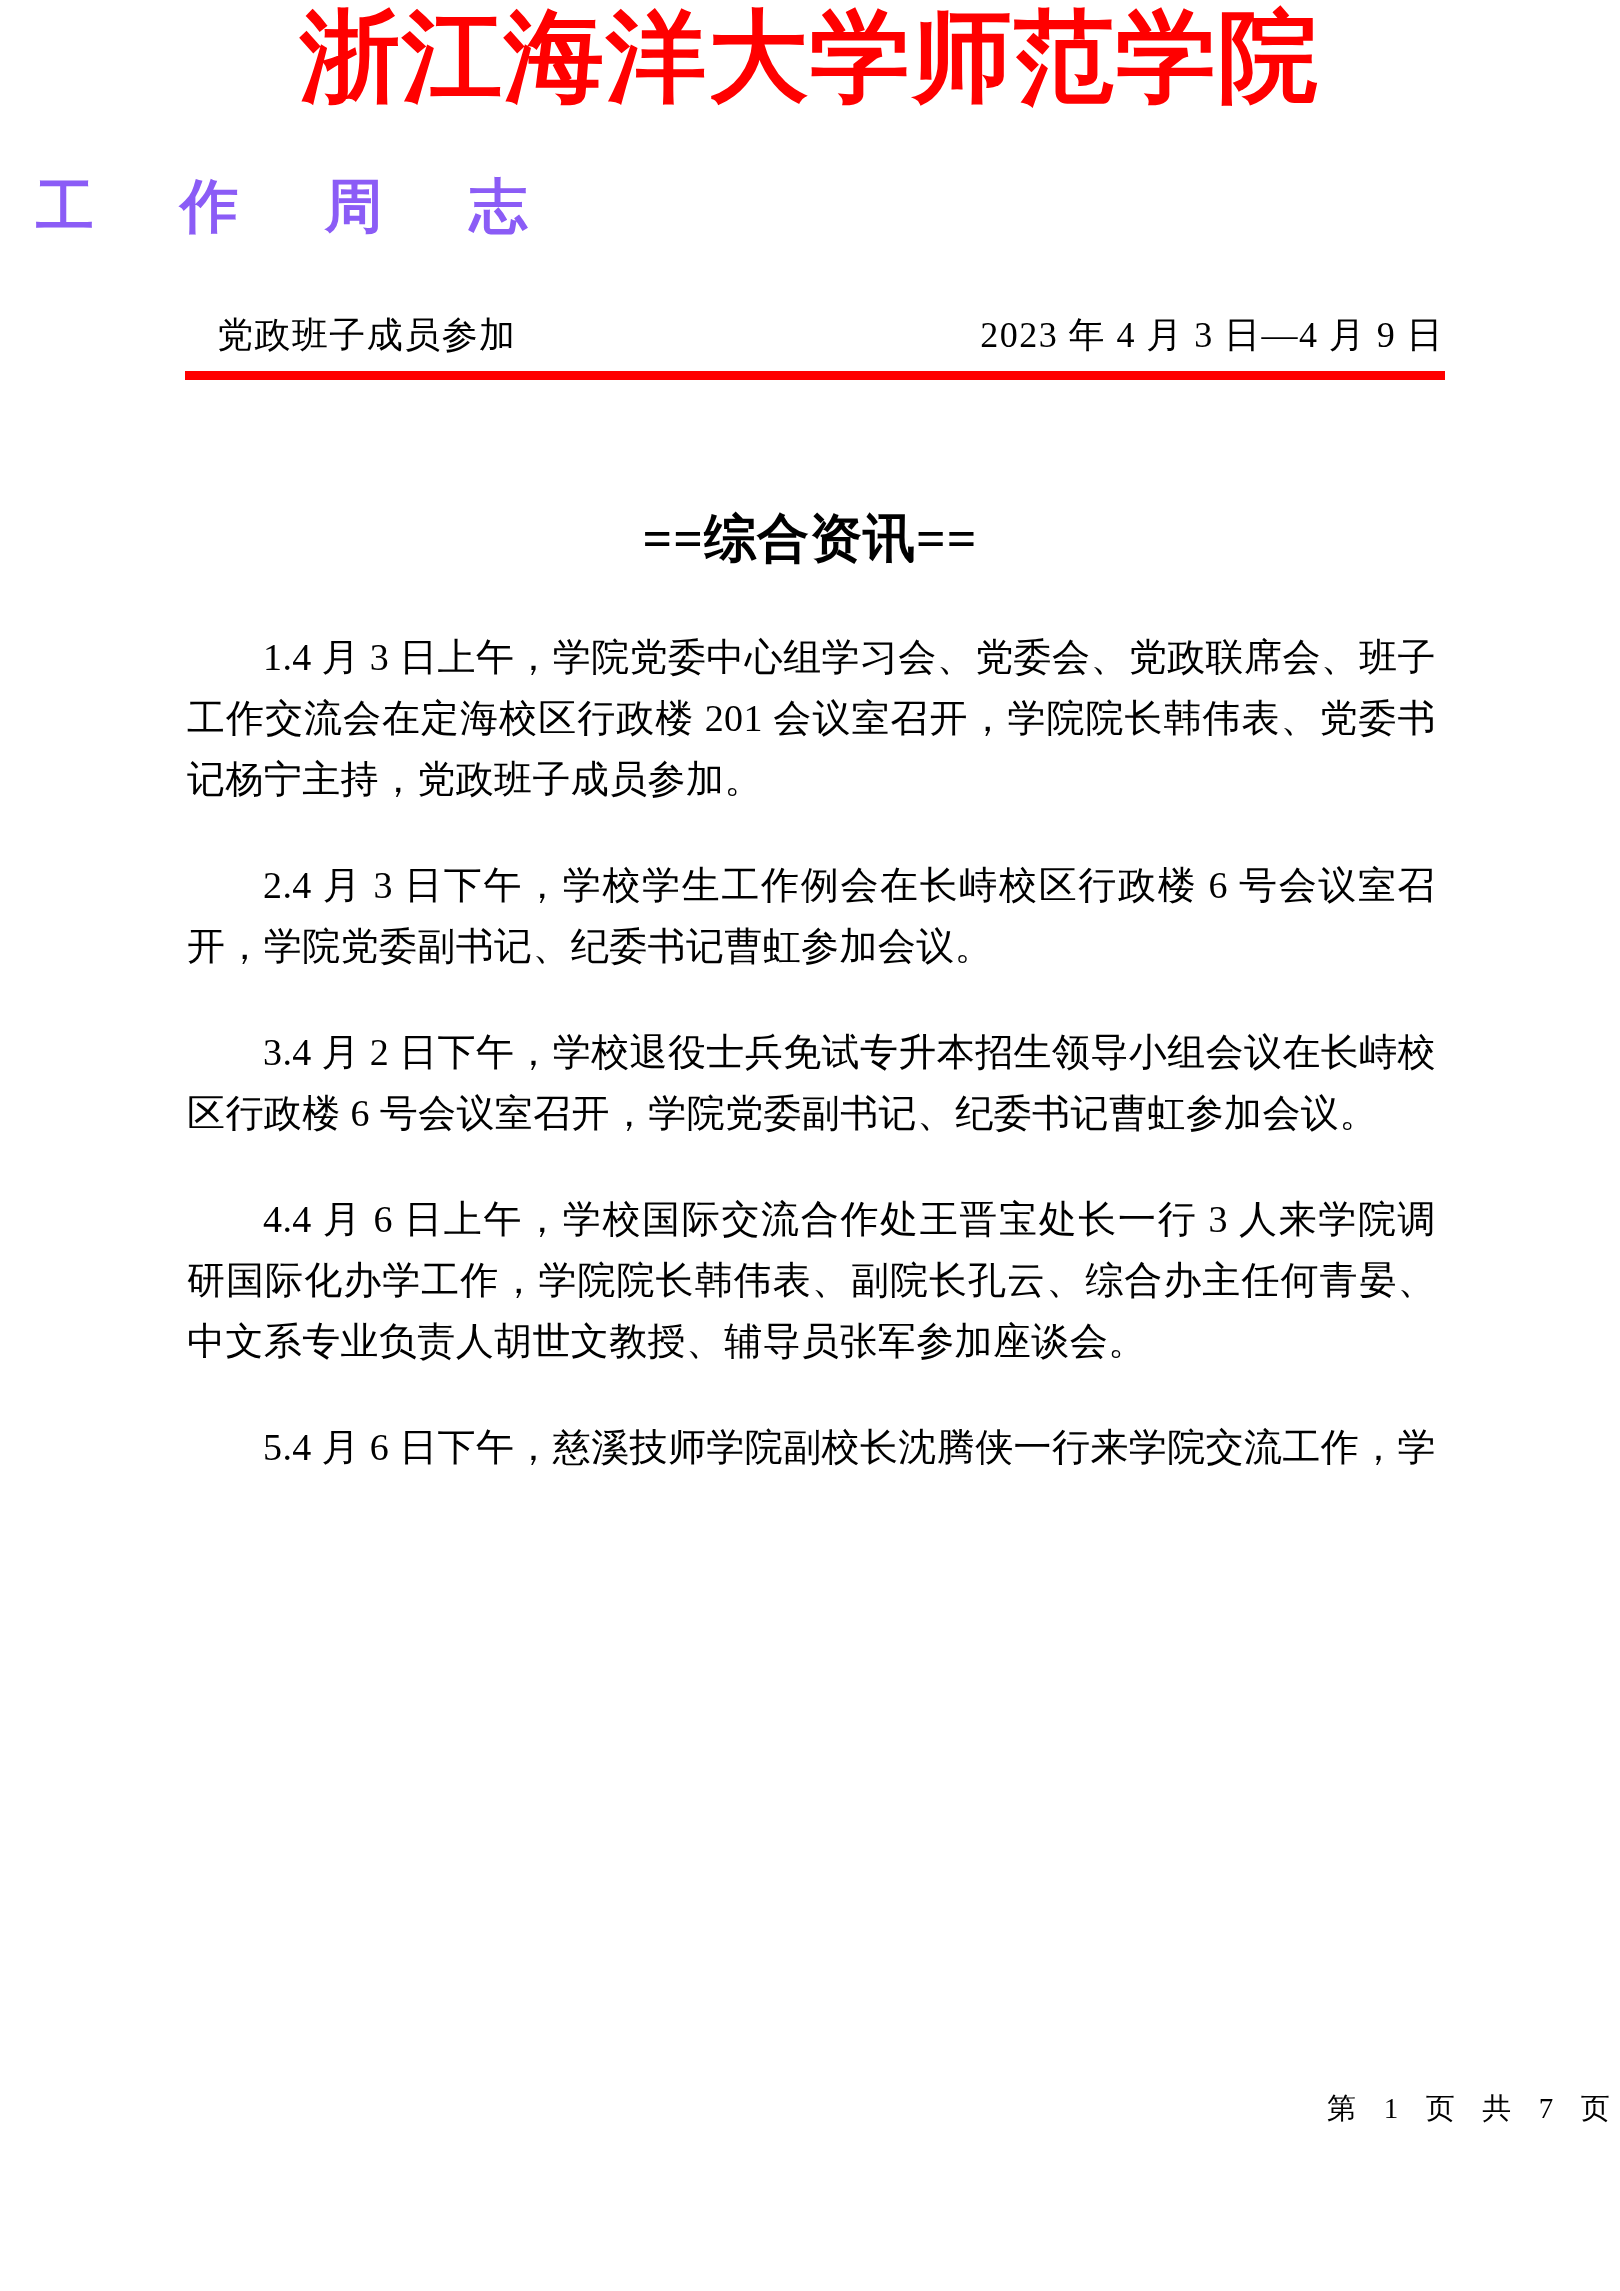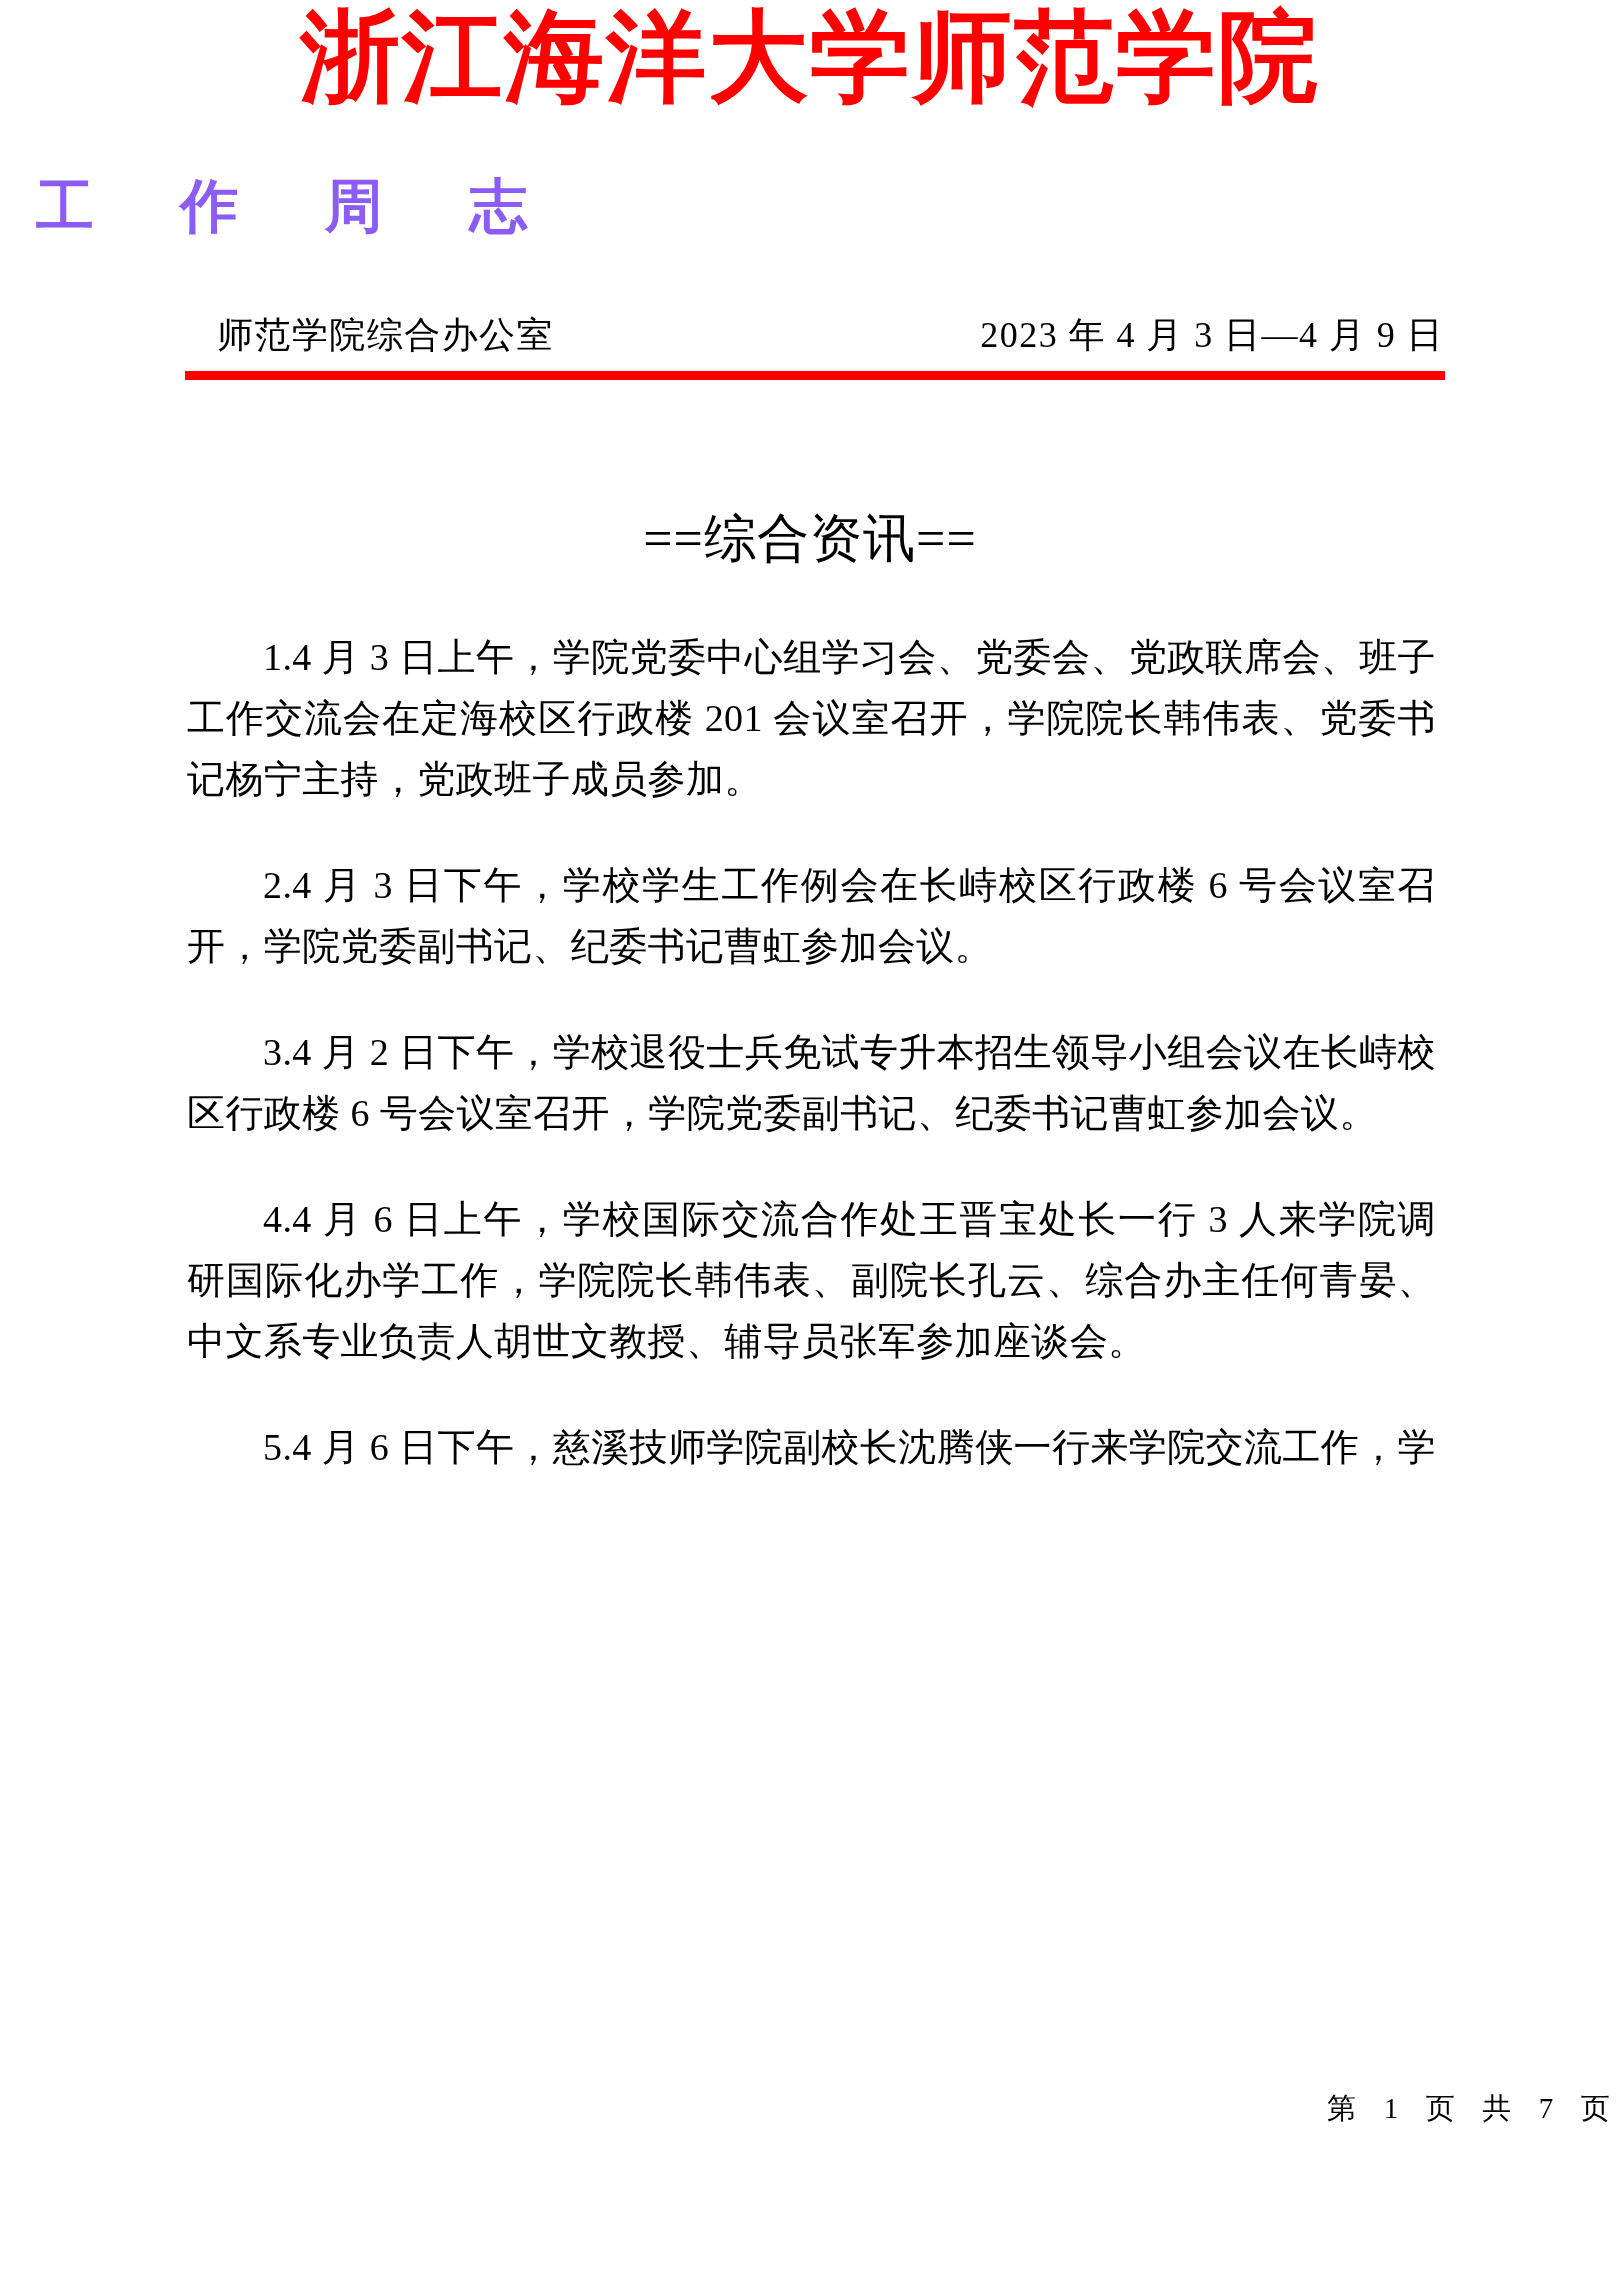--- a/index.html
+++ b/index.html
@@ -63,21 +63,21 @@
     margin: 12.5px 175px 0 185px;
     height: 9.8px;
     background: #ff0000;
     border: none;
   }
   .section-header {
     margin: 123px 0 0 0;
     text-align: center;
     font-size: 52px;
     line-height: 71px;
-    font-weight: normal;
+    font-weight: bold;
     letter-spacing: 0.02em;
   }
   .body-text {
     margin: 53px 176px 0 187px;
   }
   .body-text p {
     margin: 0 8px 45px 0;
     font-size: 38px;
     line-height: 61px;
     text-align: justify;
@@ -104,21 +104,21 @@
 <body>
 
 <div class="page">
 
   <h1 class="main-title">浙江海洋大学师范学院</h1>
 
   <h2 class="sub-title">工 作 周 志</h2>
 
 
   <div class="info-row">
-    <span class="info-office">师范学院综合办公室</span>
+    <span class="info-office">党政班子成员参加</span>
     <span class="info-date">2023 年 4 月 3 日—4 月 9 日</span>
   </div>
 
   <div class="red-rule"></div>
 
   <div class="section-header">==综合资讯==</div>
 
   <div class="body-text">
     <p>1.4 月 3 日上午，学院党委中心组学习会、党委会、党政联席会、班子工作交流会在定海校区行政楼 201 会议室召开，学院院长韩伟表、党委书记杨宁主持，党政班子成员参加。</p>
     <p>2.4 月 3 日下午，学校学生工作例会在长峙校区行政楼 6 号会议室召开，学院党委副书记、纪委书记曹虹参加会议。</p>

